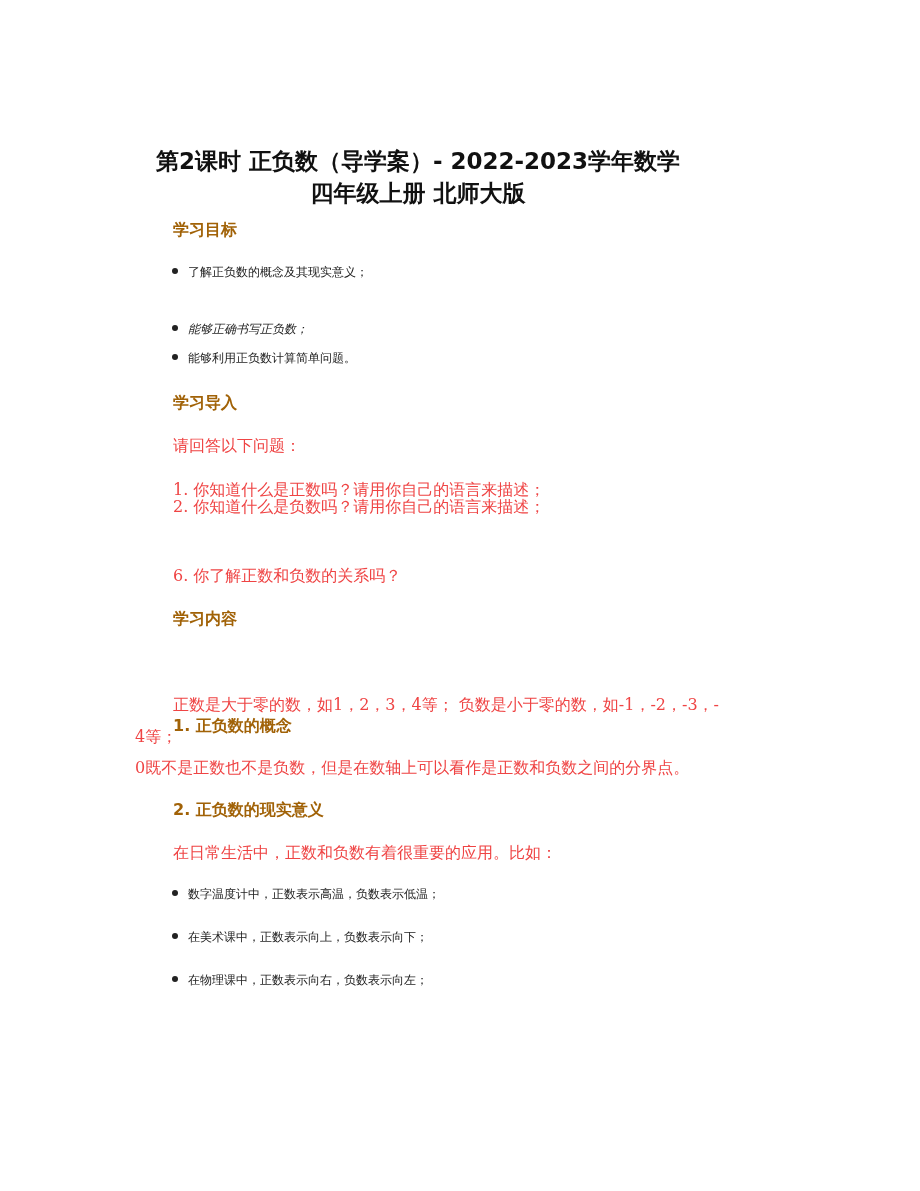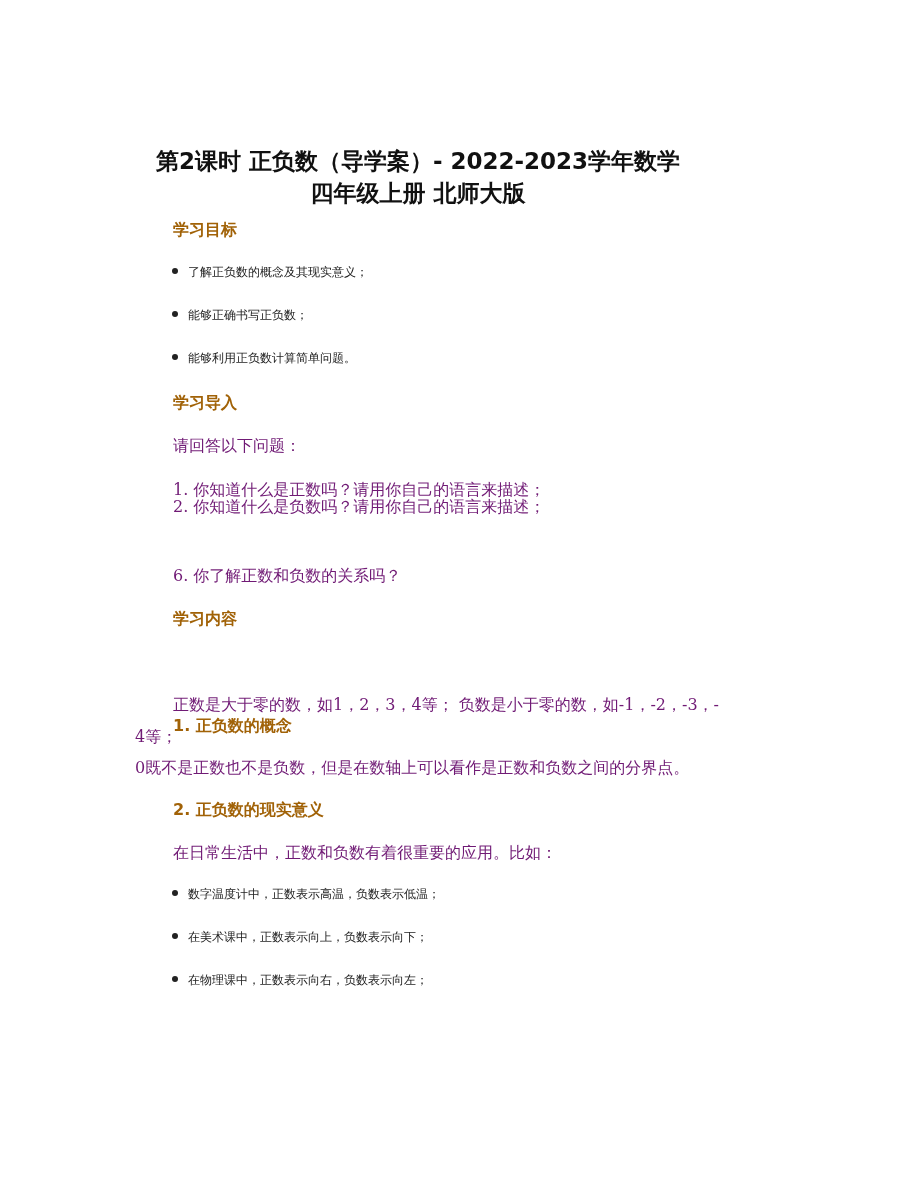--- a/index.html
+++ b/index.html
@@ -3,35 +3,35 @@
 <meta charset="utf-8">
 <style>
   html, body { margin:0; padding:0; background:#ffffff; }
   body { width:920px; height:1191px; position:relative; overflow:hidden;
          font-family:"DejaVu Serif", "Liberation Serif", serif; color:#1a1a1a; }
   .title { position:absolute; left:0; width:836px; text-align:center;
            font-family:"DejaVu Sans", "Liberation Sans", sans-serif; font-weight:bold;
            font-size:23px; color:#111; letter-spacing:0px; }
   .h { position:absolute; left:173px; font-family:"DejaVu Sans", "Liberation Sans", sans-serif;
        font-weight:bold; font-size:16px; color:#a16207; }
-  .p { position:absolute; font-size:16px; white-space:nowrap; color:#701a75; }
+  .p { position:absolute; font-size:16px; white-space:nowrap; color:#ef4444; }
   .bullet { position:absolute; left:172px; font-size:12px; white-space:nowrap; color:#222; }
   .bullet .dot { display:inline-block; width:6px; height:6px; border-radius:50%; background:#222;
                  margin-right:10px; vertical-align:middle; position:relative; top:-2px; }
 </style>
 </head>
 <body>
 
 <div>
   <div class="title" style="top:146px;">第2课时 正负数（导学案）- 2022-2023学年数学</div>
   <div class="title" style="top:178px;">四年级上册 北师大版</div>
 
   <div class="h" style="top:220px;">学习目标</div>
   <div class="bullet" style="top:264px;"><span class="dot"></span><span>了解正负数的概念及其现实意义；</span></div>
-  <div class="bullet" style="top:307px;"><span class="dot"></span><span>能够正确书写正负数；</span></div>
+  <div class="bullet" style="top:321px;font-style:italic;"><span class="dot"></span><span>能够正确书写正负数；</span></div>
   <div class="bullet" style="top:350px;"><span class="dot"></span><span>能够利用正负数计算简单问题。</span></div>
 
   <div class="h" style="top:393px;">学习导入</div>
   <div class="p" style="top:436px; left:173px;">请回答以下问题：</div>
   <div class="p" style="top:480px; left:173px;">1. 你知道什么是正数吗？请用你自己的语言来描述；</div>
   <div class="p" style="top:497px; left:173px;">2. 你知道什么是负数吗？请用你自己的语言来描述；</div>
   <div class="p" style="top:566px; left:173px;">6. 你了解正数和负数的关系吗？</div>
 
   <div class="h" style="top:609px;">学习内容</div>
   <div class="h" style="top:668px;margin-top:48px;">1.  正负数的概念</div>

